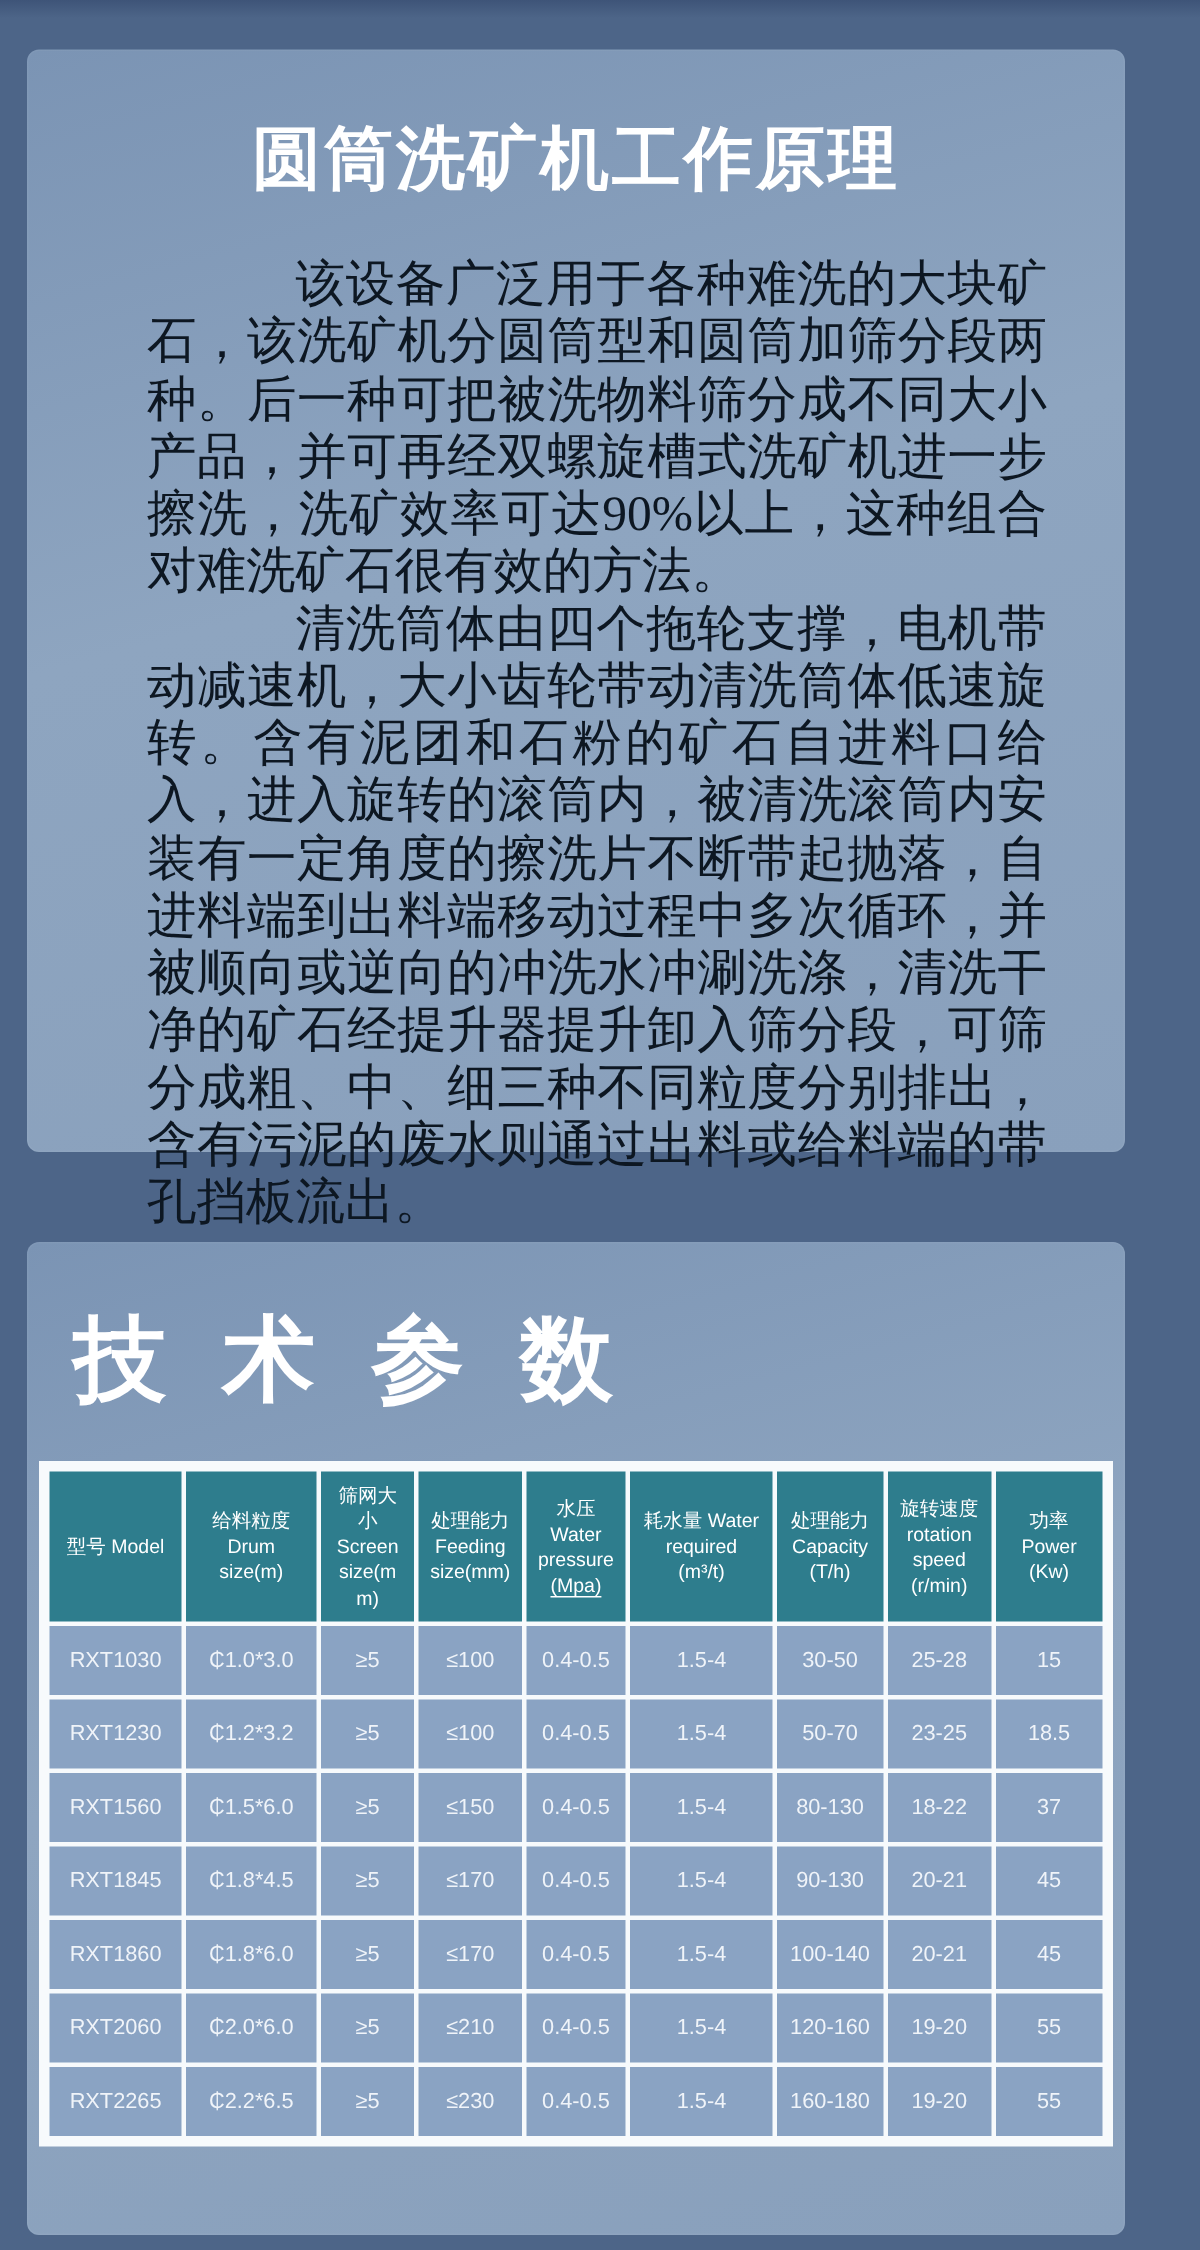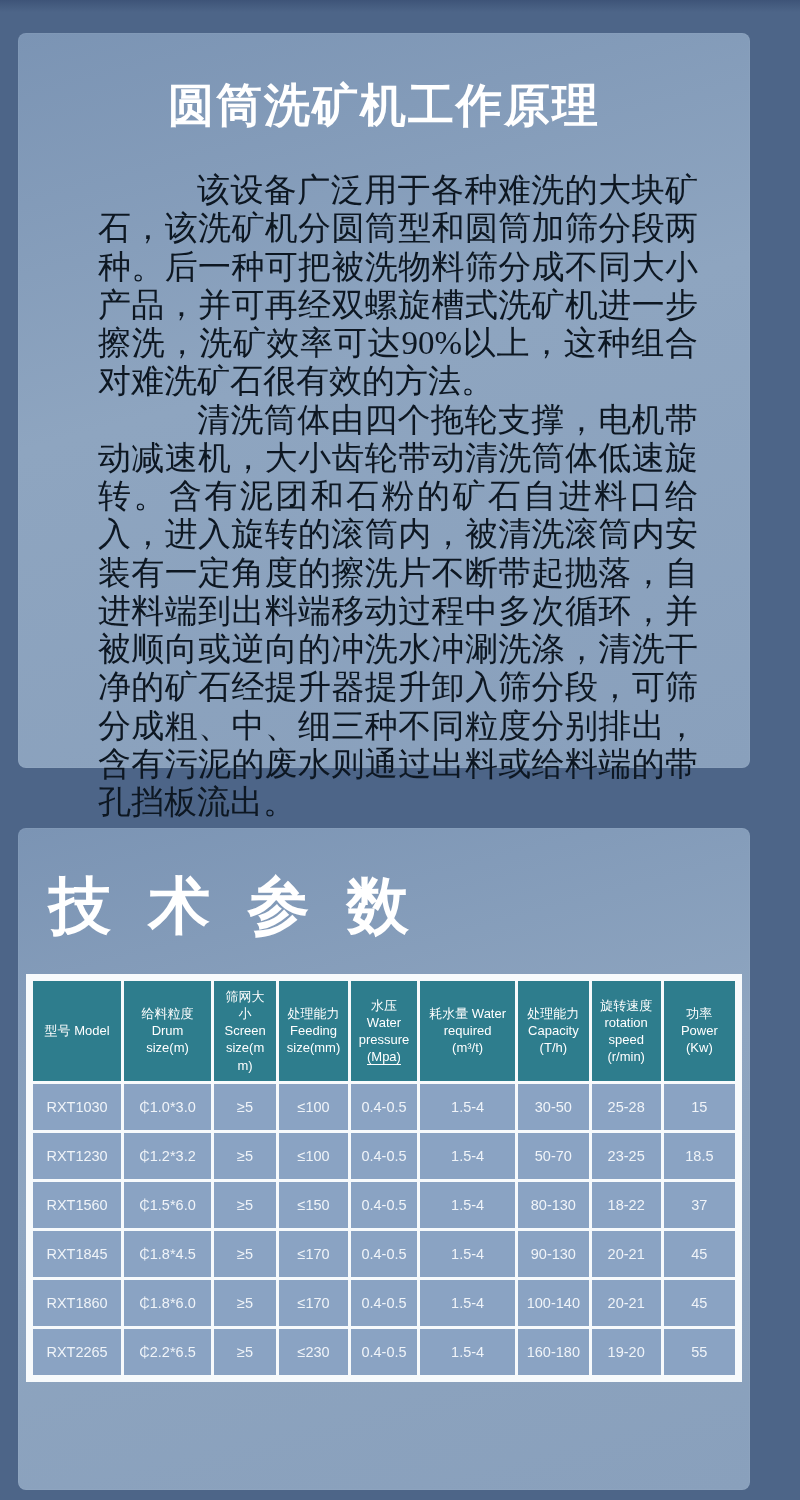--- a/index.html
+++ b/index.html
@@ -180,20 +180,31 @@
             <td>₵1.8*6.0</td>
             <td>≥5</td>
             <td>≤170</td>
             <td>0.4-0.5</td>
             <td>1.5-4</td>
             <td>100-140</td>
             <td>20-21</td>
             <td>45</td>
           </tr>
           <tr>
+            <td>RXT2060</td>
+            <td>₵2.0*6.0</td>
+            <td>≥5</td>
+            <td>≤210</td>
+            <td>0.4-0.5</td>
+            <td>1.5-4</td>
+            <td>120-160</td>
+            <td>19-20</td>
+            <td>55</td>
+          </tr>
+          <tr>
             <td>RXT2265</td>
             <td>₵2.2*6.5</td>
             <td>≥5</td>
             <td>≤230</td>
             <td>0.4-0.5</td>
             <td>1.5-4</td>
             <td>160-180</td>
             <td>19-20</td>
             <td>55</td>
           </tr>

